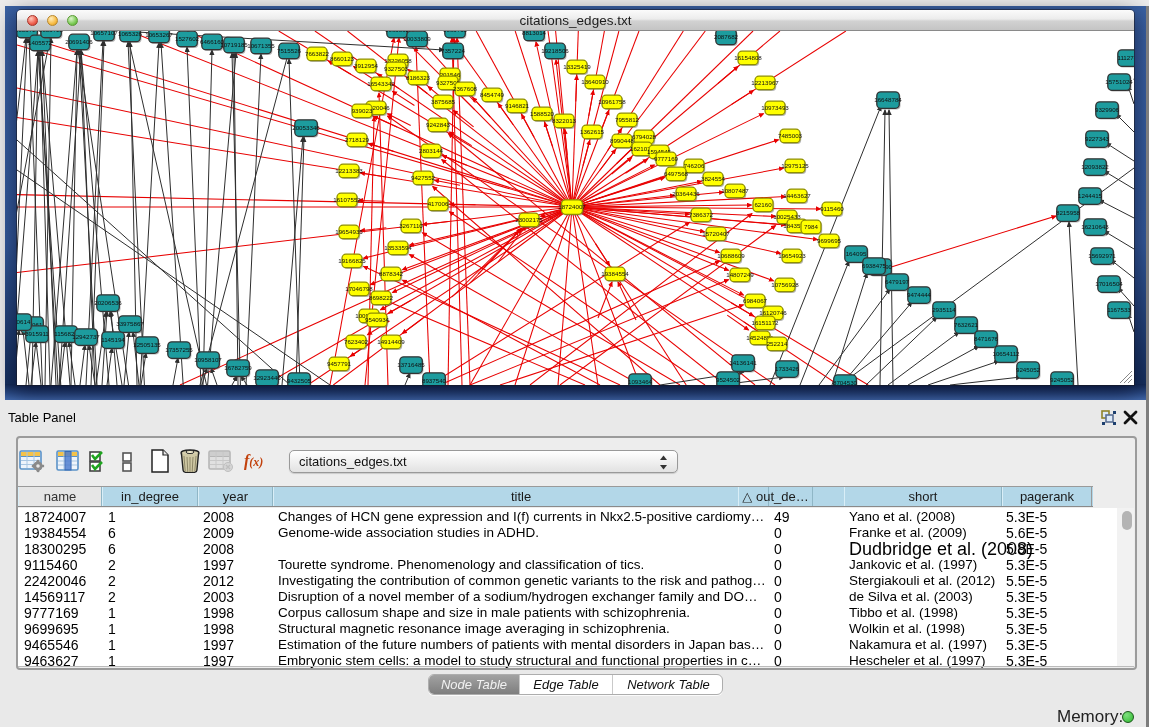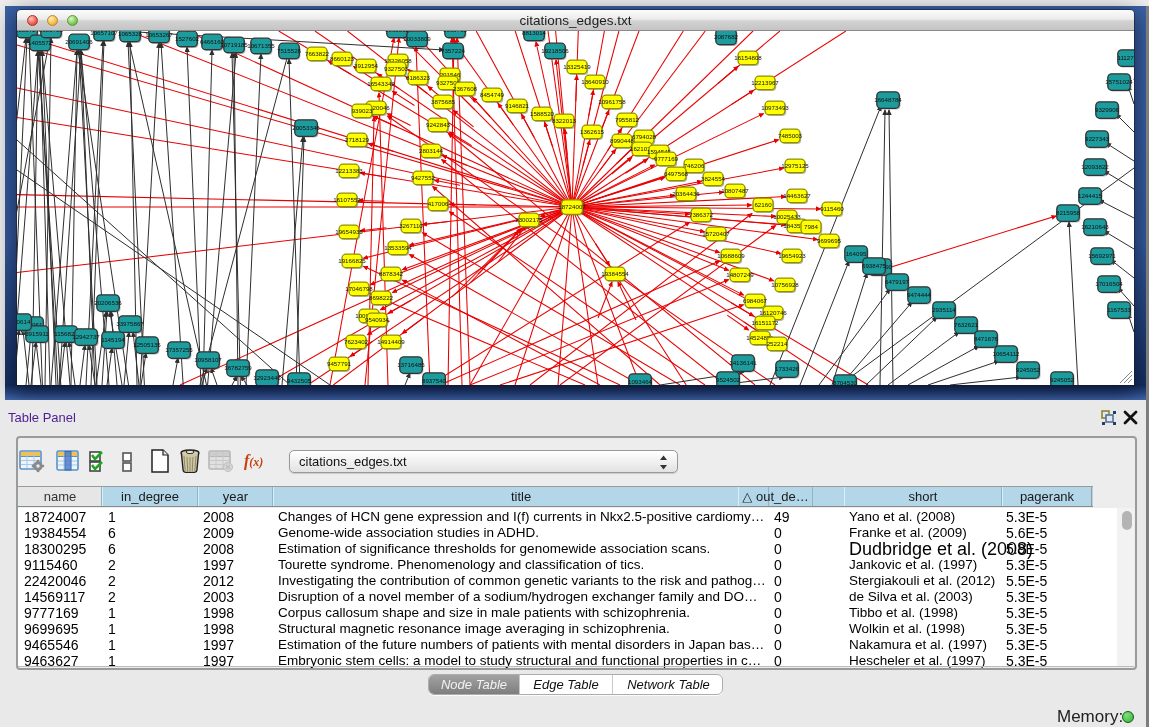--- a/index.html
+++ b/index.html
@@ -10,21 +10,21 @@
 #win { position:absolute; left:17px; top:10px; width:1117px; height:375px;
   box-shadow:0 6px 22px 3px rgba(0,0,25,0.55); outline:1px solid rgba(25,25,35,0.55); border-radius:4px 4px 0 0; }
 #tbar { position:absolute; left:0; top:0; width:1117px; height:21px;
   background:linear-gradient(180deg,#fbfbfb 0%,#ececec 45%,#d2d2d2 55%,#c4c4c4 100%);
   border-bottom:1px solid #8a8a8a; border-radius:4px 4px 0 0; }
 #tbar .t { position:absolute; width:100%; text-align:center; top:3px; font-size:13.5px; color:#1c1c1c; }
 .tl { position:absolute; top:5px; width:11px; height:11px; border-radius:50%; }
 #canvas { position:absolute; left:0; top:21px; width:1117px; height:354px; background:#fff; }
 #panel { position:absolute; left:0; top:400px; width:1149px; height:327px; background:#e9e9e9; }
 #pdiv { position:absolute; left:0; top:400px; width:1149px; height:4px; background:#f4f4f4; border-bottom:1px solid #d8d8d8; }
-#phead { position:absolute; left:8px; top:410px; font-size:13px; color:#4c1d95; }
+#phead { position:absolute; left:8px; top:410px; font-size:13px; color:#000000; }
 #box { position:absolute; left:16px; top:436px; width:1121px; height:234px; background:#ededed;
   border:2px solid #9b9b9b; border-radius:4px; }
 .ti { position:absolute; top:449px; }
 #combo { position:absolute; left:289px; top:450px; width:389px; height:23px; border:1px solid #999;
   border-radius:5px; background:linear-gradient(180deg,#fff,#e2e2e2); box-shadow:0 1px 1px rgba(0,0,0,0.15);
   font-size:13px; color:#111; line-height:21px; padding-left:9px; }
 #combo .ar { position:absolute; right:8px; top:0; height:23px; width:11px; }
 #thead { position:absolute; left:18px; top:486px; width:1075px; height:21px; background:#b3d7e8;
   border-top:1px solid #9a9a9a; border-bottom:1px solid #8a8a8a; }
 .hc { position:absolute; top:0; height:19px; line-height:19px; text-align:center; font-size:13px;
@@ -842,21 +842,20 @@
 <span style="left:203px">2009</span>
     <span style="left:278px;width:488px;overflow:hidden;text-overflow:ellipsis;font-size:13.5px">Genome-wide association studies in ADHD.</span>
 <span style="left:774px">0</span>
     <span style="left:849px;font-size:13.5px">Franke et al. (2009)</span>
 <span style="left:1006px">5.6E-5</span>
   </div>
 <div class="row" style="top:540.9px">
 <span style="left:24px">18300295</span>
     <span style="left:108px">6</span>
 <span style="left:203px">2008</span>
-    <span style="left:278px;width:488px;overflow:hidden;text-overflow:ellipsis;font-size:13.5px">Estimation of significance thresholds for genomewide association scans.</span>
 <span style="left:774px">0</span>
     <span style="left:849px;font-size:18px">Dudbridge et al. (2008)</span>
 <span style="left:1006px">5.9E-5</span>
   </div>
 <div class="row" style="top:556.9px">
 <span style="left:24px">9115460</span>
     <span style="left:108px">2</span>
 <span style="left:203px">1997</span>
     <span style="left:278px;width:488px;overflow:hidden;text-overflow:ellipsis;font-size:13.5px">Tourette syndrome. Phenomenology and classification of tics.</span>
 <span style="left:774px">0</span>

